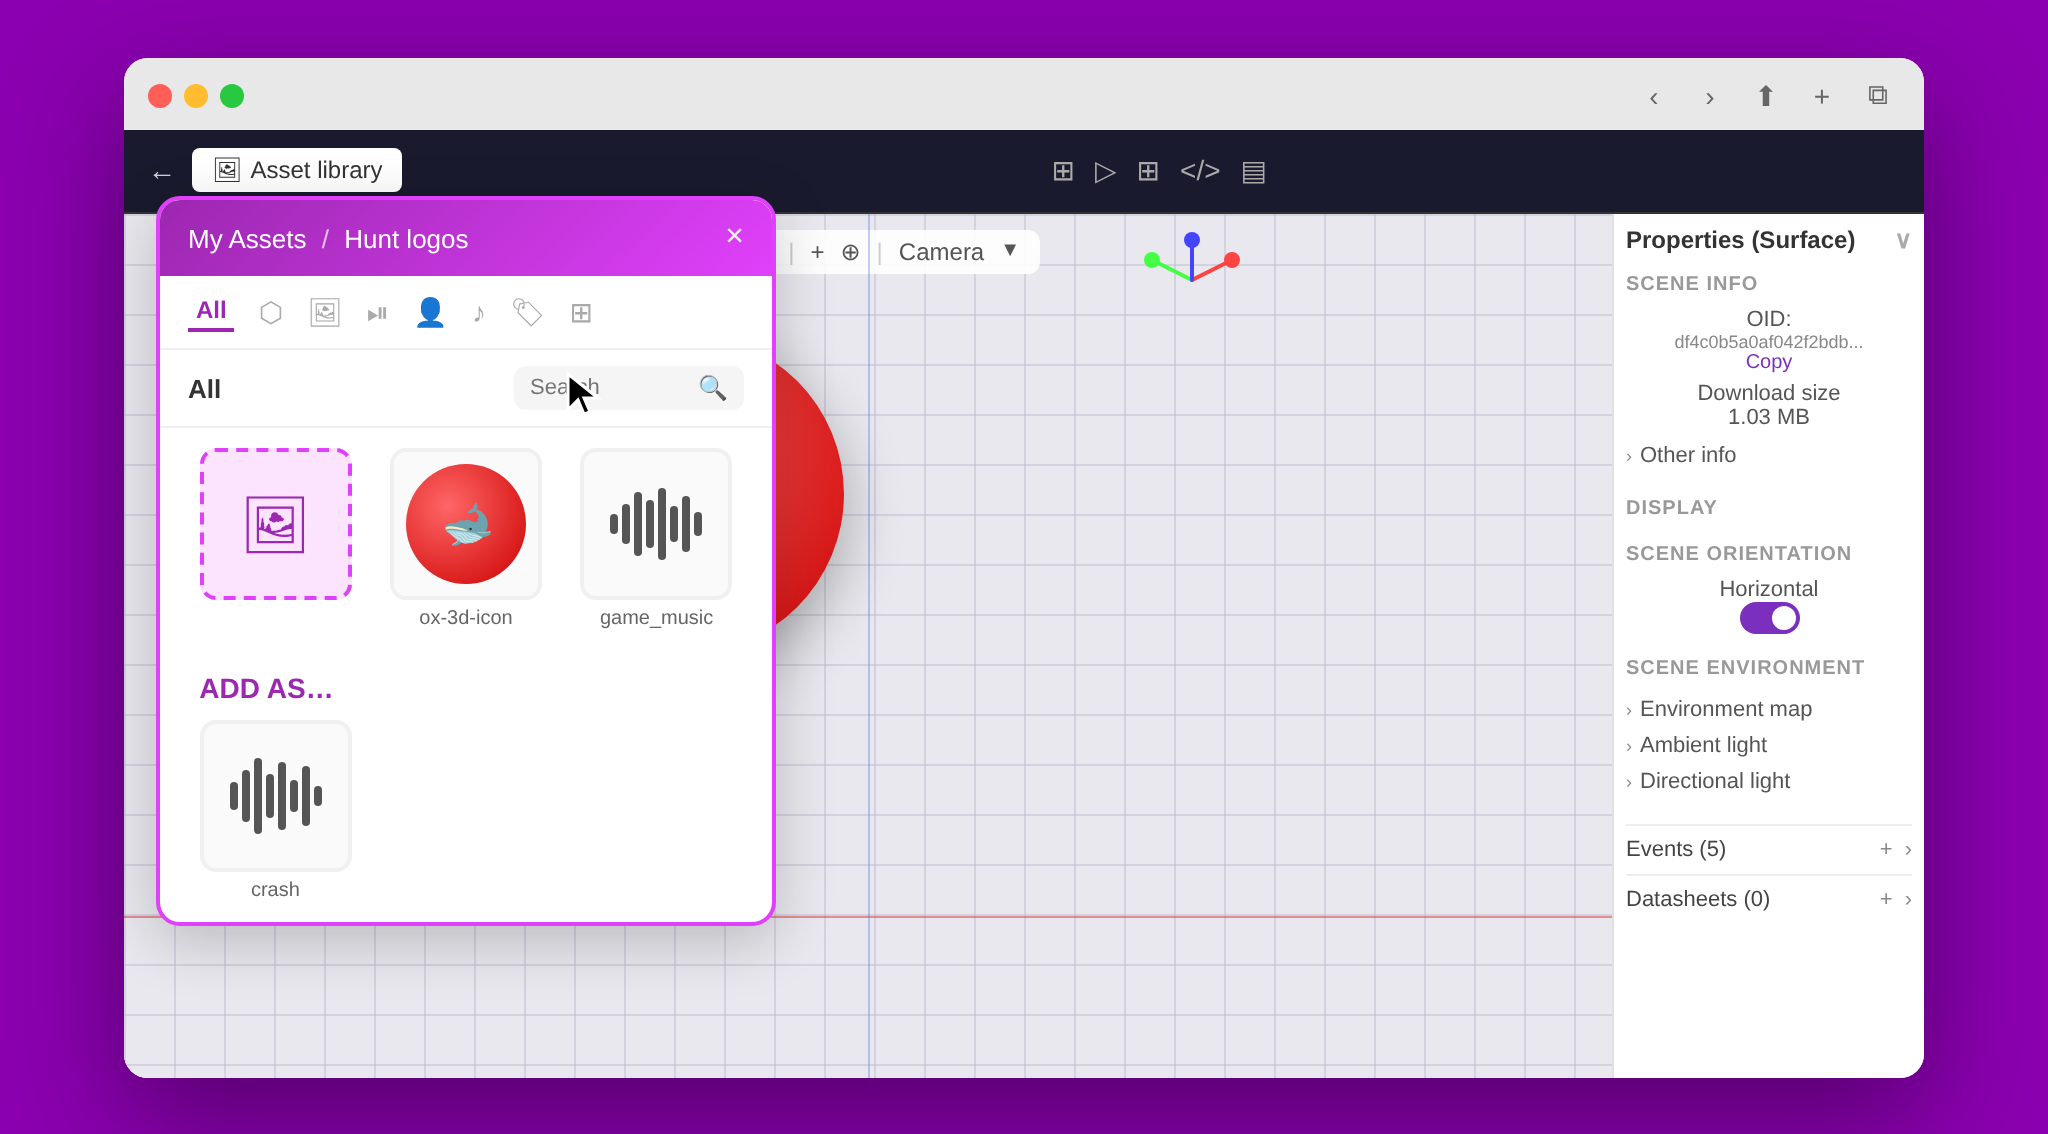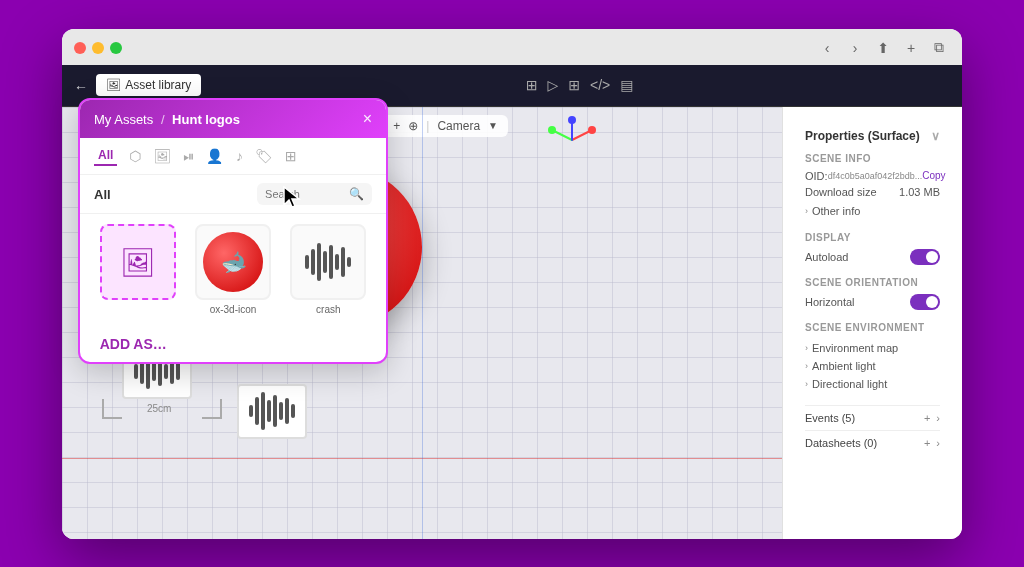--- a/index.html
+++ b/index.html
@@ -215,24 +215,24 @@
     }
 
     .measure-label {
       position: absolute;
       font-size: 10px;
       color: #888;
     }
 
     
     .right-panel {
-      width: 180px;
+      width: 156px;
       background: #fff;
       border-left: 1px solid #e0e0e0;
-      padding: 22px;
+      padding: 6px;
       font-size: 11px;
       overflow-y: auto;
     }
     .panel-header {
       font-size: 12px;
       font-weight: 600;
       color: #333;
       margin-bottom: 10px;
       display: flex;
       align-items: center;
@@ -249,20 +249,21 @@
       margin-bottom: 6px;
       text-transform: uppercase;
     }
     .info-row {
       display: flex;
       align-items: center;
       justify-content: space-between;
       margin-bottom: 4px;
       font-size: 11px;
       color: #555;
+      flex-direction: column;
     }
     .copy-btn {
       font-size: 10px;
       color: #7B2FBE;
       cursor: pointer;
     }
     .toggle-on {
       width: 30px;
       height: 16px;
       background: #7B2FBE;
@@ -350,21 +351,21 @@
     }
     .breadcrumb-path {
       font-size: 13px;
       font-weight: 500;
     }
     .breadcrumb-sep {
       margin: 0 4px;
       opacity: 0.7;
     }
     .breadcrumb-current {
-      font-weight: 700;
+      font-weight: 400;
     }
     .close-btn {
       cursor: pointer;
       font-size: 16px;
       opacity: 0.9;
     }
     .filter-tabs {
       display: flex;
       align-items: center;
       gap: 12px;
@@ -641,24 +642,20 @@
             <span>1.03 MB</span>
           </div>
           <div class="expand-row">
             <span class="chevron">›</span>
             <span>Other info</span>
           </div>
         </div>
 
         <div class="panel-section">
           <div class="section-title">DISPLAY</div>
-          <div class="info-row">
-            <span>Autoload</span>
-            <div class="toggle-on"></div>
-          </div>
         </div>
 
         <div class="panel-section">
           <div class="section-title">SCENE ORIENTATION</div>
           <div class="info-row">
             <span>Horizontal</span>
             <div class="toggle-on"></div>
           </div>
         </div>
 
@@ -739,20 +736,35 @@
       <div class="asset-item">
         <div class="asset-thumb">
           <div class="ox-icon">
             <span class="ox-check">🐋</span>
           </div>
         </div>
         <span class="asset-label">ox-3d-icon</span>
       </div>
 
 
+      <div class="asset-item">
+        <div class="asset-thumb">
+          <div class="waveform-icon">
+            <div class="wave-bar" style="height:10px;"></div>
+            <div class="wave-bar" style="height:20px;"></div>
+            <div class="wave-bar" style="height:32px;"></div>
+            <div class="wave-bar" style="height:24px;"></div>
+            <div class="wave-bar" style="height:36px;"></div>
+            <div class="wave-bar" style="height:18px;"></div>
+            <div class="wave-bar" style="height:28px;"></div>
+            <div class="wave-bar" style="height:12px;"></div>
+          </div>
+        </div>
+        <span class="asset-label">game_music</span>
+      </div>
 
       <div class="asset-item">
         <div class="asset-thumb">
           <div class="waveform-icon">
             <div class="wave-bar" style="height:14px;"></div>
             <div class="wave-bar" style="height:26px;"></div>
             <div class="wave-bar" style="height:38px;"></div>
             <div class="wave-bar" style="height:22px;"></div>
             <div class="wave-bar" style="height:34px;"></div>
             <div class="wave-bar" style="height:16px;"></div>

